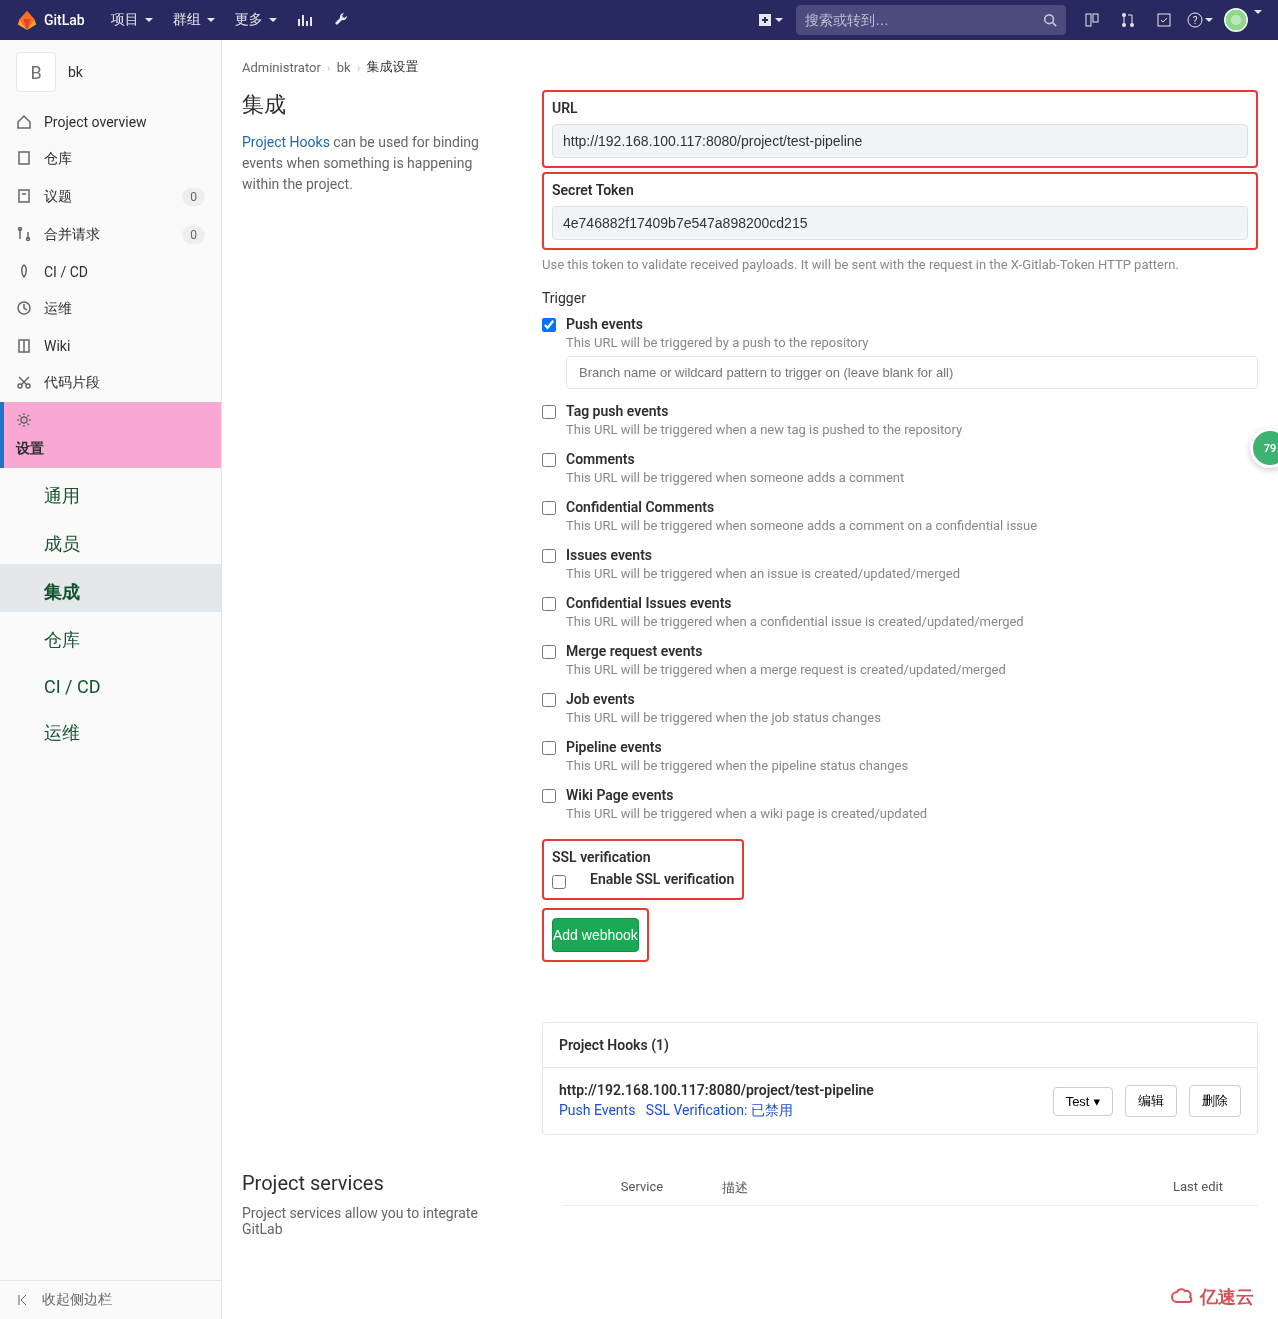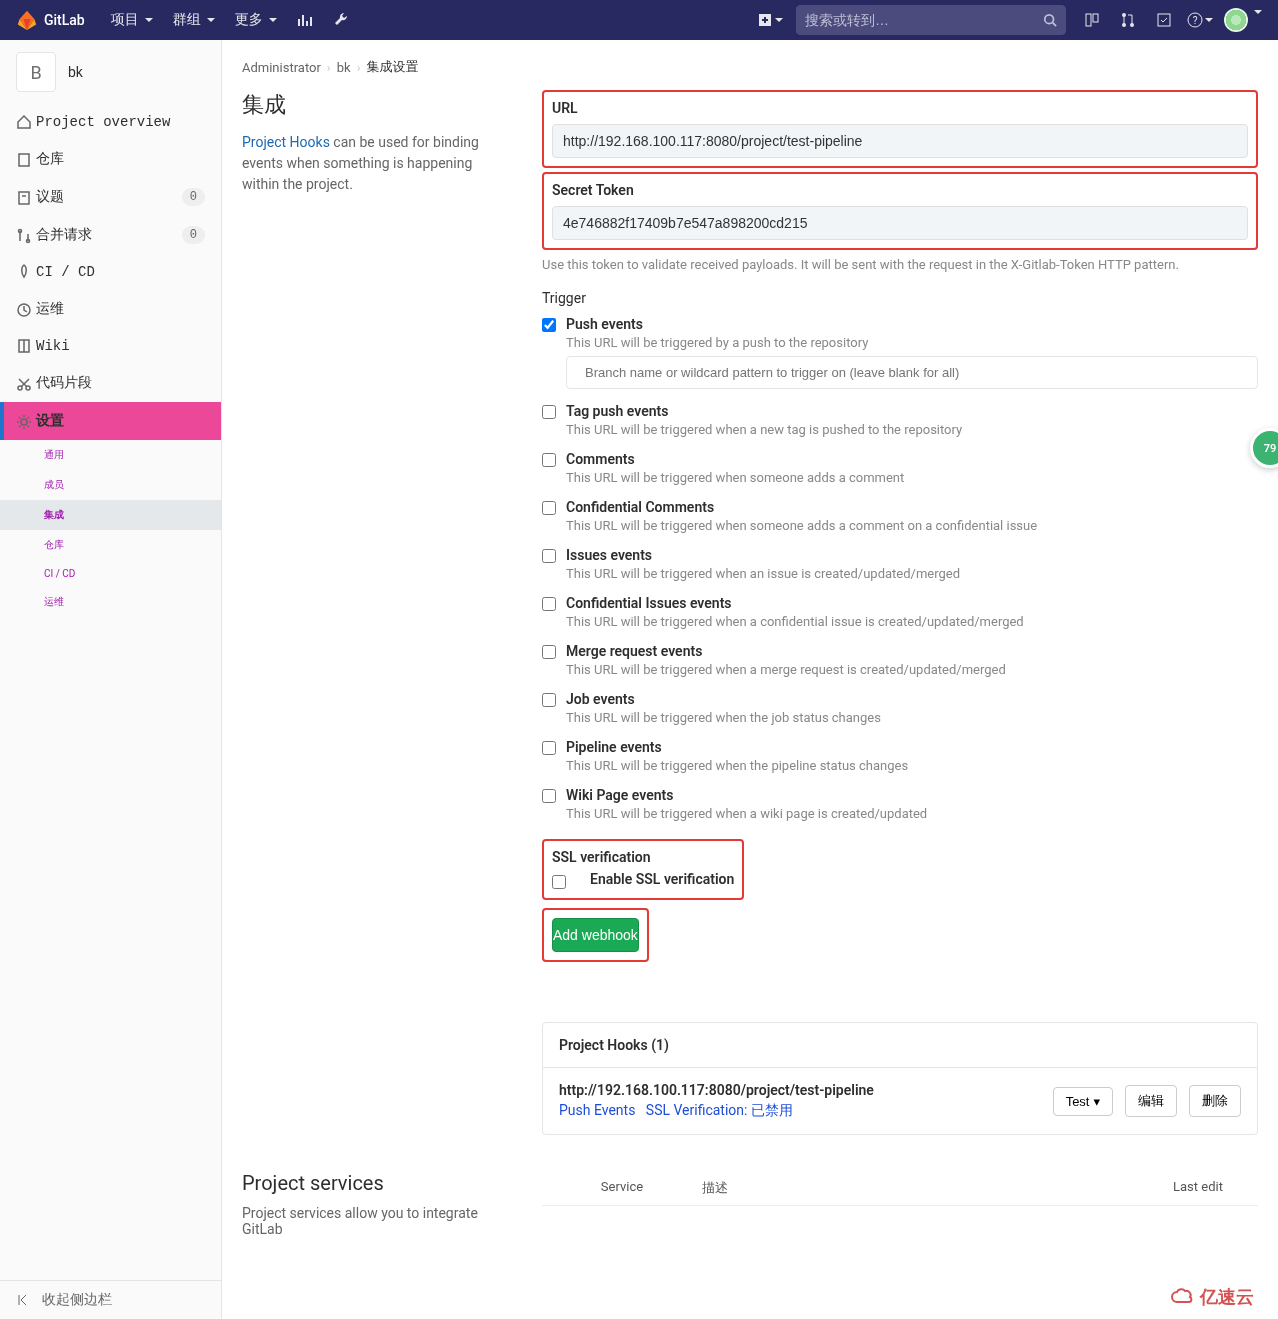--- a/index.html
+++ b/index.html
@@ -15,25 +15,25 @@
 .search-box input { background: transparent; border: none; color: #d4d4e4; outline: none; flex: 1; font-size: 14px; }
 .search-box input::placeholder { color: #bfbfd6; }
 .nav-icon { width: 36px; height: 40px; display: flex; align-items: center; justify-content: center; cursor: pointer; color: #e6e6ec; }
 .nav-icon svg { width: 16px; height: 16px; fill: currentColor; }
 .avatar { width: 24px; height: 24px; border-radius: 50%; background: radial-gradient(circle, #b9e8b9 30%, #8fd68f 30%, #8fd68f 60%, #e8f5e8 60%); margin-left: 6px; }
 
 .layout { display: flex; min-height: calc(100vh - 40px); }
 .sidebar { width: 222px; background: #fafafa; border-right: 1px solid #e5e5e5; display: flex; flex-direction: column; }
 .context-header { padding: 12px 16px; display: flex; align-items: center; gap: 12px; }
 .context-avatar { width: 40px; height: 40px; background: #fff; border: 1px solid #e5e5e5; border-radius: 4px; display: flex; align-items: center; justify-content: center; font-size: 18px; color: #707070; }
-.side-item { display: flex; align-items: flex-end; gap: 4px; padding: 10px 16px; color: #2e2e2e; cursor: pointer; font-size: 14px; font-family: Liberation Mono, monospace; }
+.side-item { display: flex; align-items: flex-start; gap: 12px; padding: 10px 16px; color: #2e2e2e; cursor: pointer; font-size: 14px; }
 .side-item .badge { margin-left: auto; background: #eee; border-radius: 9px; padding: 0 8px; font-size: 12px; color: #666; line-height: 18px; }
 .side-item svg { width: 16px; height: 16px; fill: none; stroke: #666; stroke-width: 1.5; }
-.side-item.active { background: #ec4899; box-shadow: inset 4px 0 0 #1f75cb; font-weight: 600; }
-.side-sub { padding: 8px 16px 8px 44px; color: #a21caf; cursor: pointer; font-size: 10px; }
+.side-item.active { background: #f9a8d4; box-shadow: inset 4px 0 0 #1f75cb; font-weight: 600; flex-direction: column; }
+.side-sub { padding: 16px 16px 8px 44px; color: #14532d; cursor: pointer; font-size: 18px; }
 .side-sub.active { background: #e4e8eb; font-weight: 600; }
 .sidebar-footer { margin-top: auto; border-top: 1px solid #e5e5e5; padding: 10px 16px; display: flex; align-items: center; gap: 10px; cursor: pointer; color: #666; }
 
 .content { flex: 1; padding: 16px 20px 40px 20px; position: relative; }
 .breadcrumbs { font-size: 13px; color: #707070; display: flex; align-items: center; gap: 6px; padding: 2px 0 14px 0; }
 .breadcrumbs a { color: #666; text-decoration: none; }
 .breadcrumbs .sep { color: #ccc; }
 .row { display: flex; gap: 60px; align-items: flex-start; }
 .left-col { width: 240px; }
 .left-col h1 { font-size: 22px; font-weight: 400; margin-bottom: 12px; }
@@ -45,30 +45,30 @@
 .form-input::placeholder { color: #888; }
 .help-text { color: #888; font-size: 13px; margin-top: 6px; line-height: 1.4; }
 .form-group { margin-bottom: 18px; }
 .highlight-red { border: 2px solid #e53935; border-radius: 4px; padding: 8px; margin-bottom: 2px; }
 .highlight-red-tight { border: 2px solid #e53935; border-radius: 4px; padding: 8px; display: inline-block; margin-bottom: 8px; }
 input[type=checkbox] { width: 14px; height: 14px; margin-top: 2px; }
 .trigger-row { display: flex; gap: 10px; margin-bottom: 14px; align-items: flex-start; }
 .trigger-body { flex: 1; }
 .trigger-label { font-weight: 600; margin-bottom: 3px; }
 .trigger-desc { color: #888; font-size: 13px; }
-.branch-input { width: 100%; border: 1px solid #e5e5e5; border-radius: 4px; padding: 8px 18px; font-size: 13px; margin-top: 6px; }
+.branch-input { width: 100%; border: 1px solid #e5e5e5; border-radius: 4px; padding: 8px 12px; font-size: 13px; margin-top: 6px; }
 .btn-green { background: #1aaa55; color: #fff; border: 1px solid #168f48; border-radius: 4px; padding: 8px 0; font-size: 14px; cursor: pointer; }
 .panel { border: 1px solid #e5e5e5; border-radius: 4px; margin-top: 52px; }
 .panel-header { padding: 14px 16px; border-bottom: 1px solid #e5e5e5; font-weight: 600; }
 .panel-body { padding: 14px 16px; display: flex; align-items: center; gap: 12px; }
 .hook-info { flex: 1; }
 .hook-url { font-weight: 600; color: #2e2e2e; margin-bottom: 4px; }
 .hook-meta { font-size: 14px; color: #1d4ed8; }
 .btn-outline { background: #fff; border: 1px solid #ccc; border-radius: 4px; padding: 6px 12px; font-size: 13px; cursor: pointer; display: inline-flex; align-items: center; gap: 4px; justify-content: center; }
-.services-row { display: flex; gap: 60px; margin-top: 36px; align-items: flex-start; }
+.services-row { display: flex; gap: 80px; margin-top: 36px; align-items: flex-start; }
 .services-left { width: 240px; }
 .services-left h2 { font-size: 20px; font-weight: 400; margin-bottom: 10px; }
 .services-left p { color: #666; }
 .services-right { flex: 1; }
 .services-table-header { display: flex; font-size: 13px; color: #555; border-bottom: 1px solid #eee; padding: 8px 0; }
 .sth-service { flex: 0 0 160px; text-align: center; }
 .sth-desc { flex: 1; }
 .sth-last { flex: 0 0 120px; text-align: center; }
 .watermark { position: absolute; right: 24px; bottom: 10px; font-size: 18px; color: #d45252; font-weight: 600; display: flex; align-items: center; gap: 4px; }
 .floating-badge { position: fixed; right: -12px; top: 428px; width: 40px; height: 40px; border-radius: 50%; background: #3cb371; color: #fff; display: flex; align-items: center; justify-content: center; font-size: 11px; font-weight: 600; border: 3px solid #fff; box-shadow: 0 2px 6px rgba(0,0,0,0.2); }

